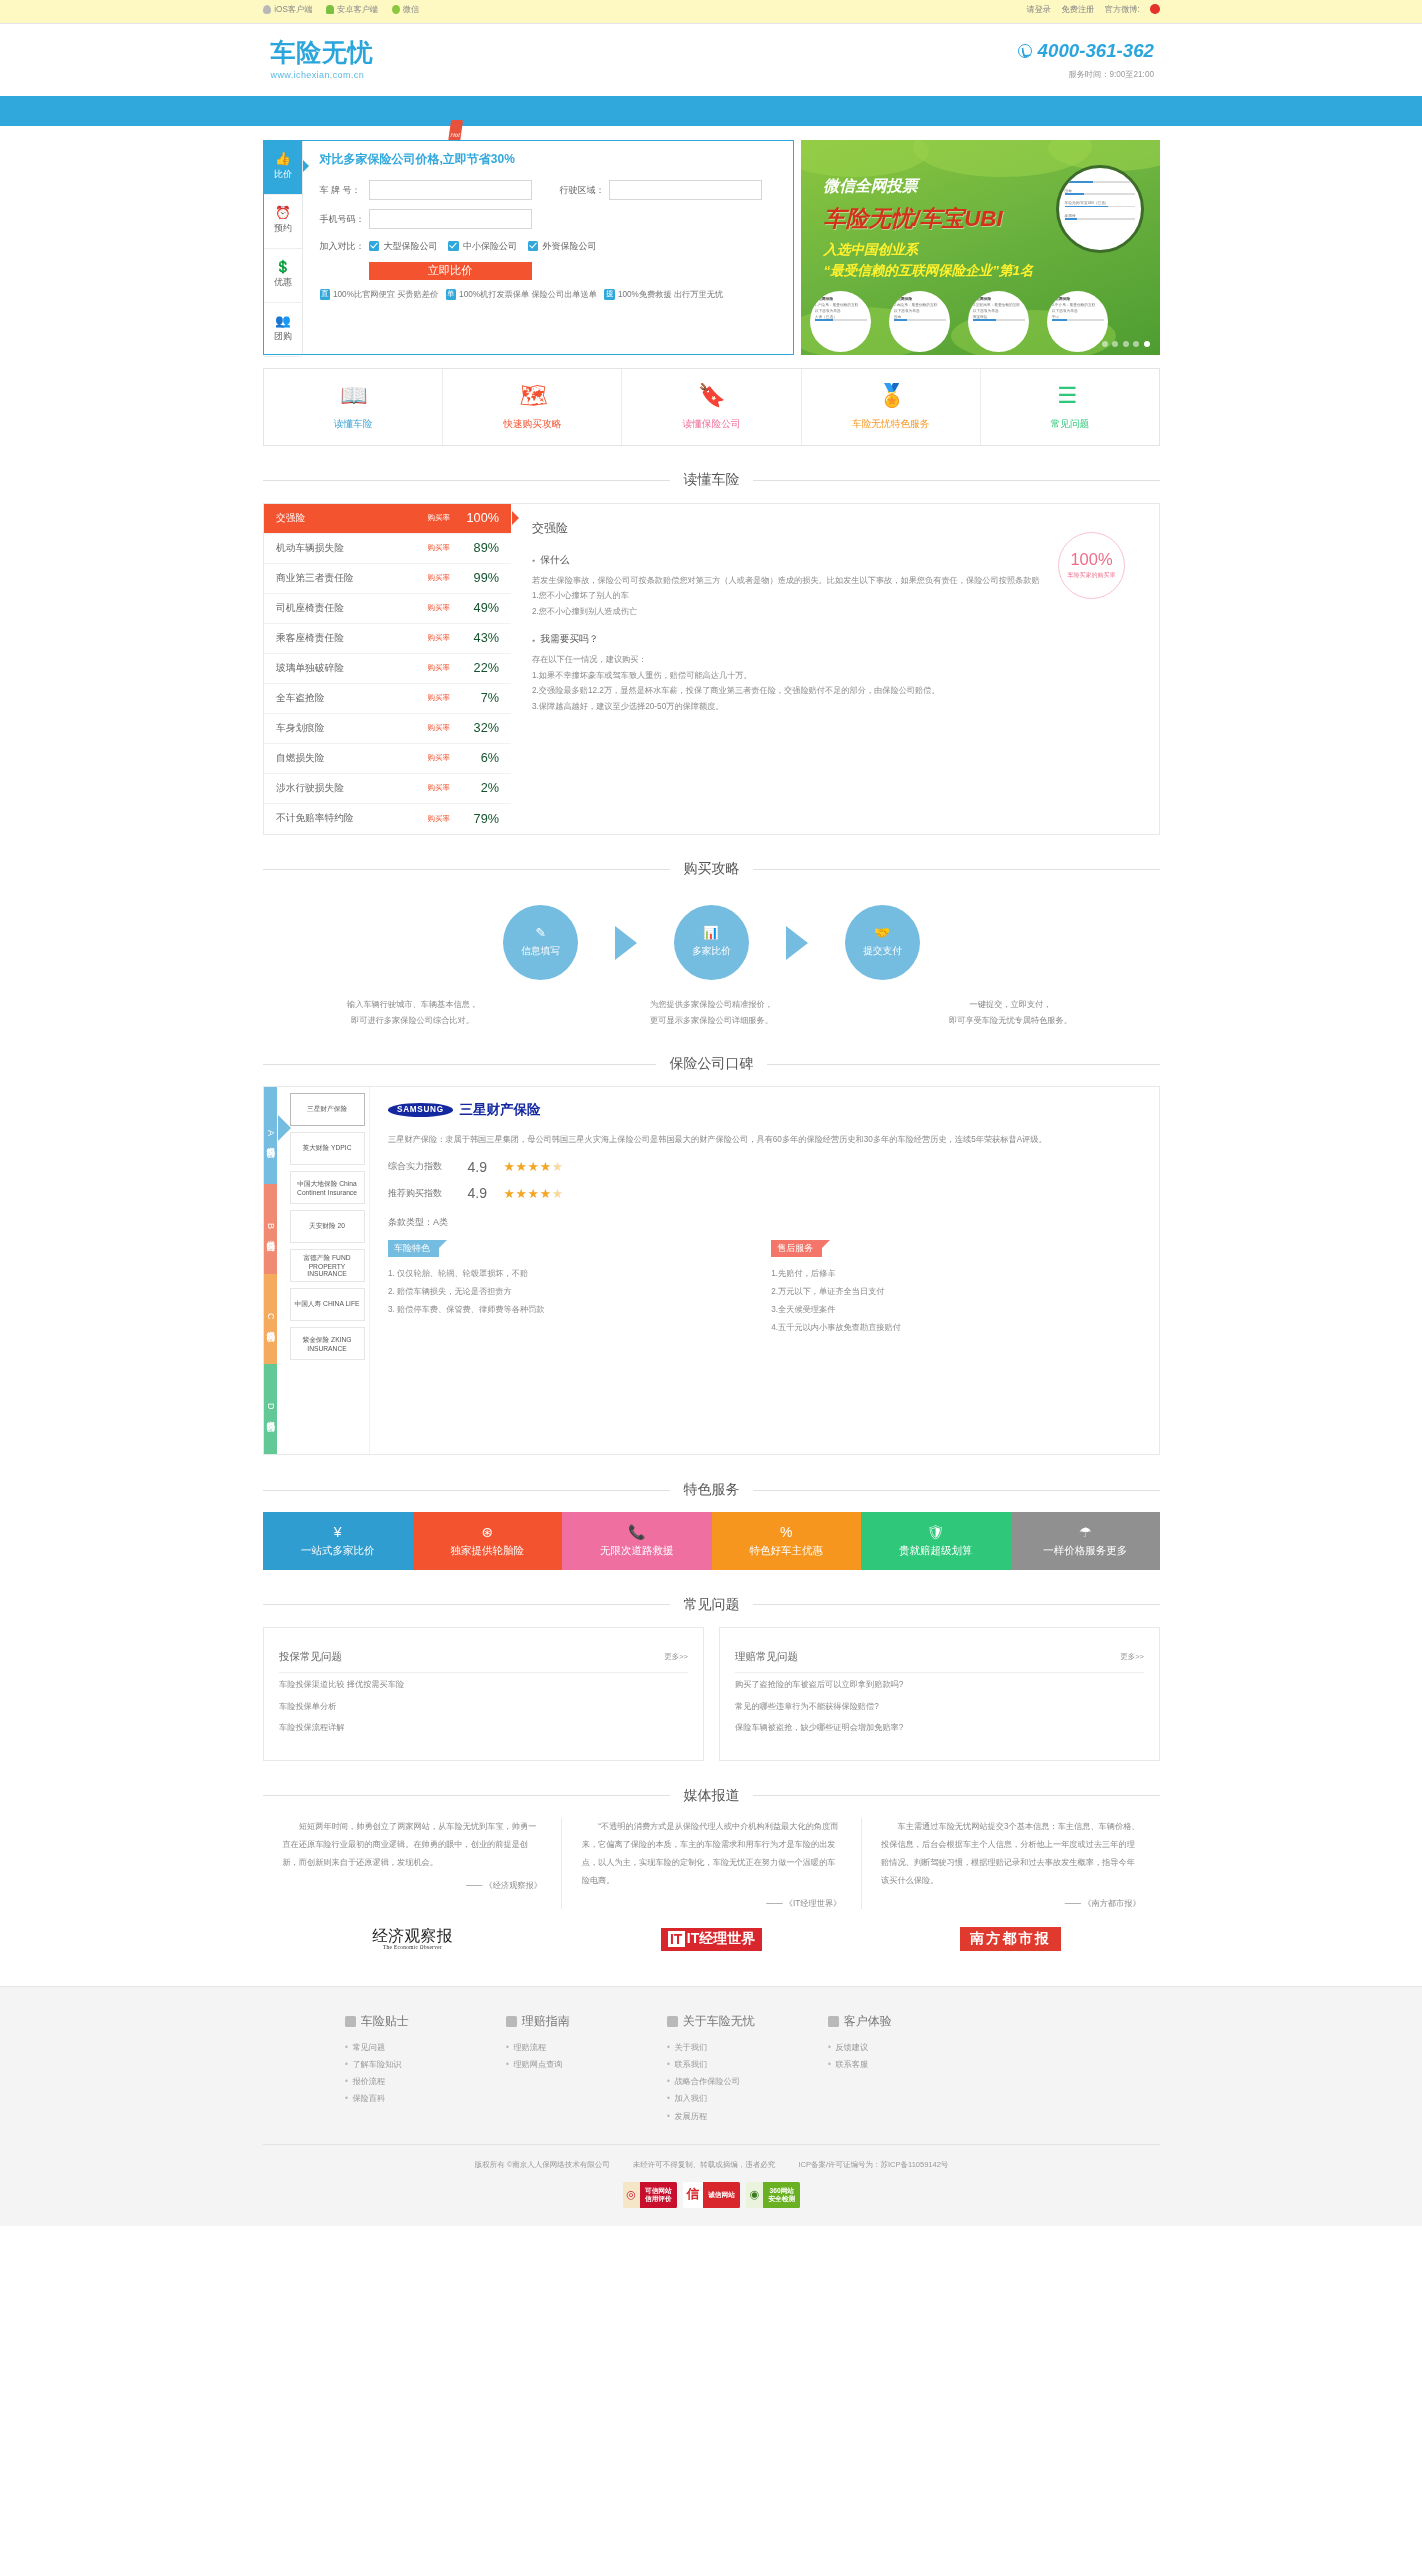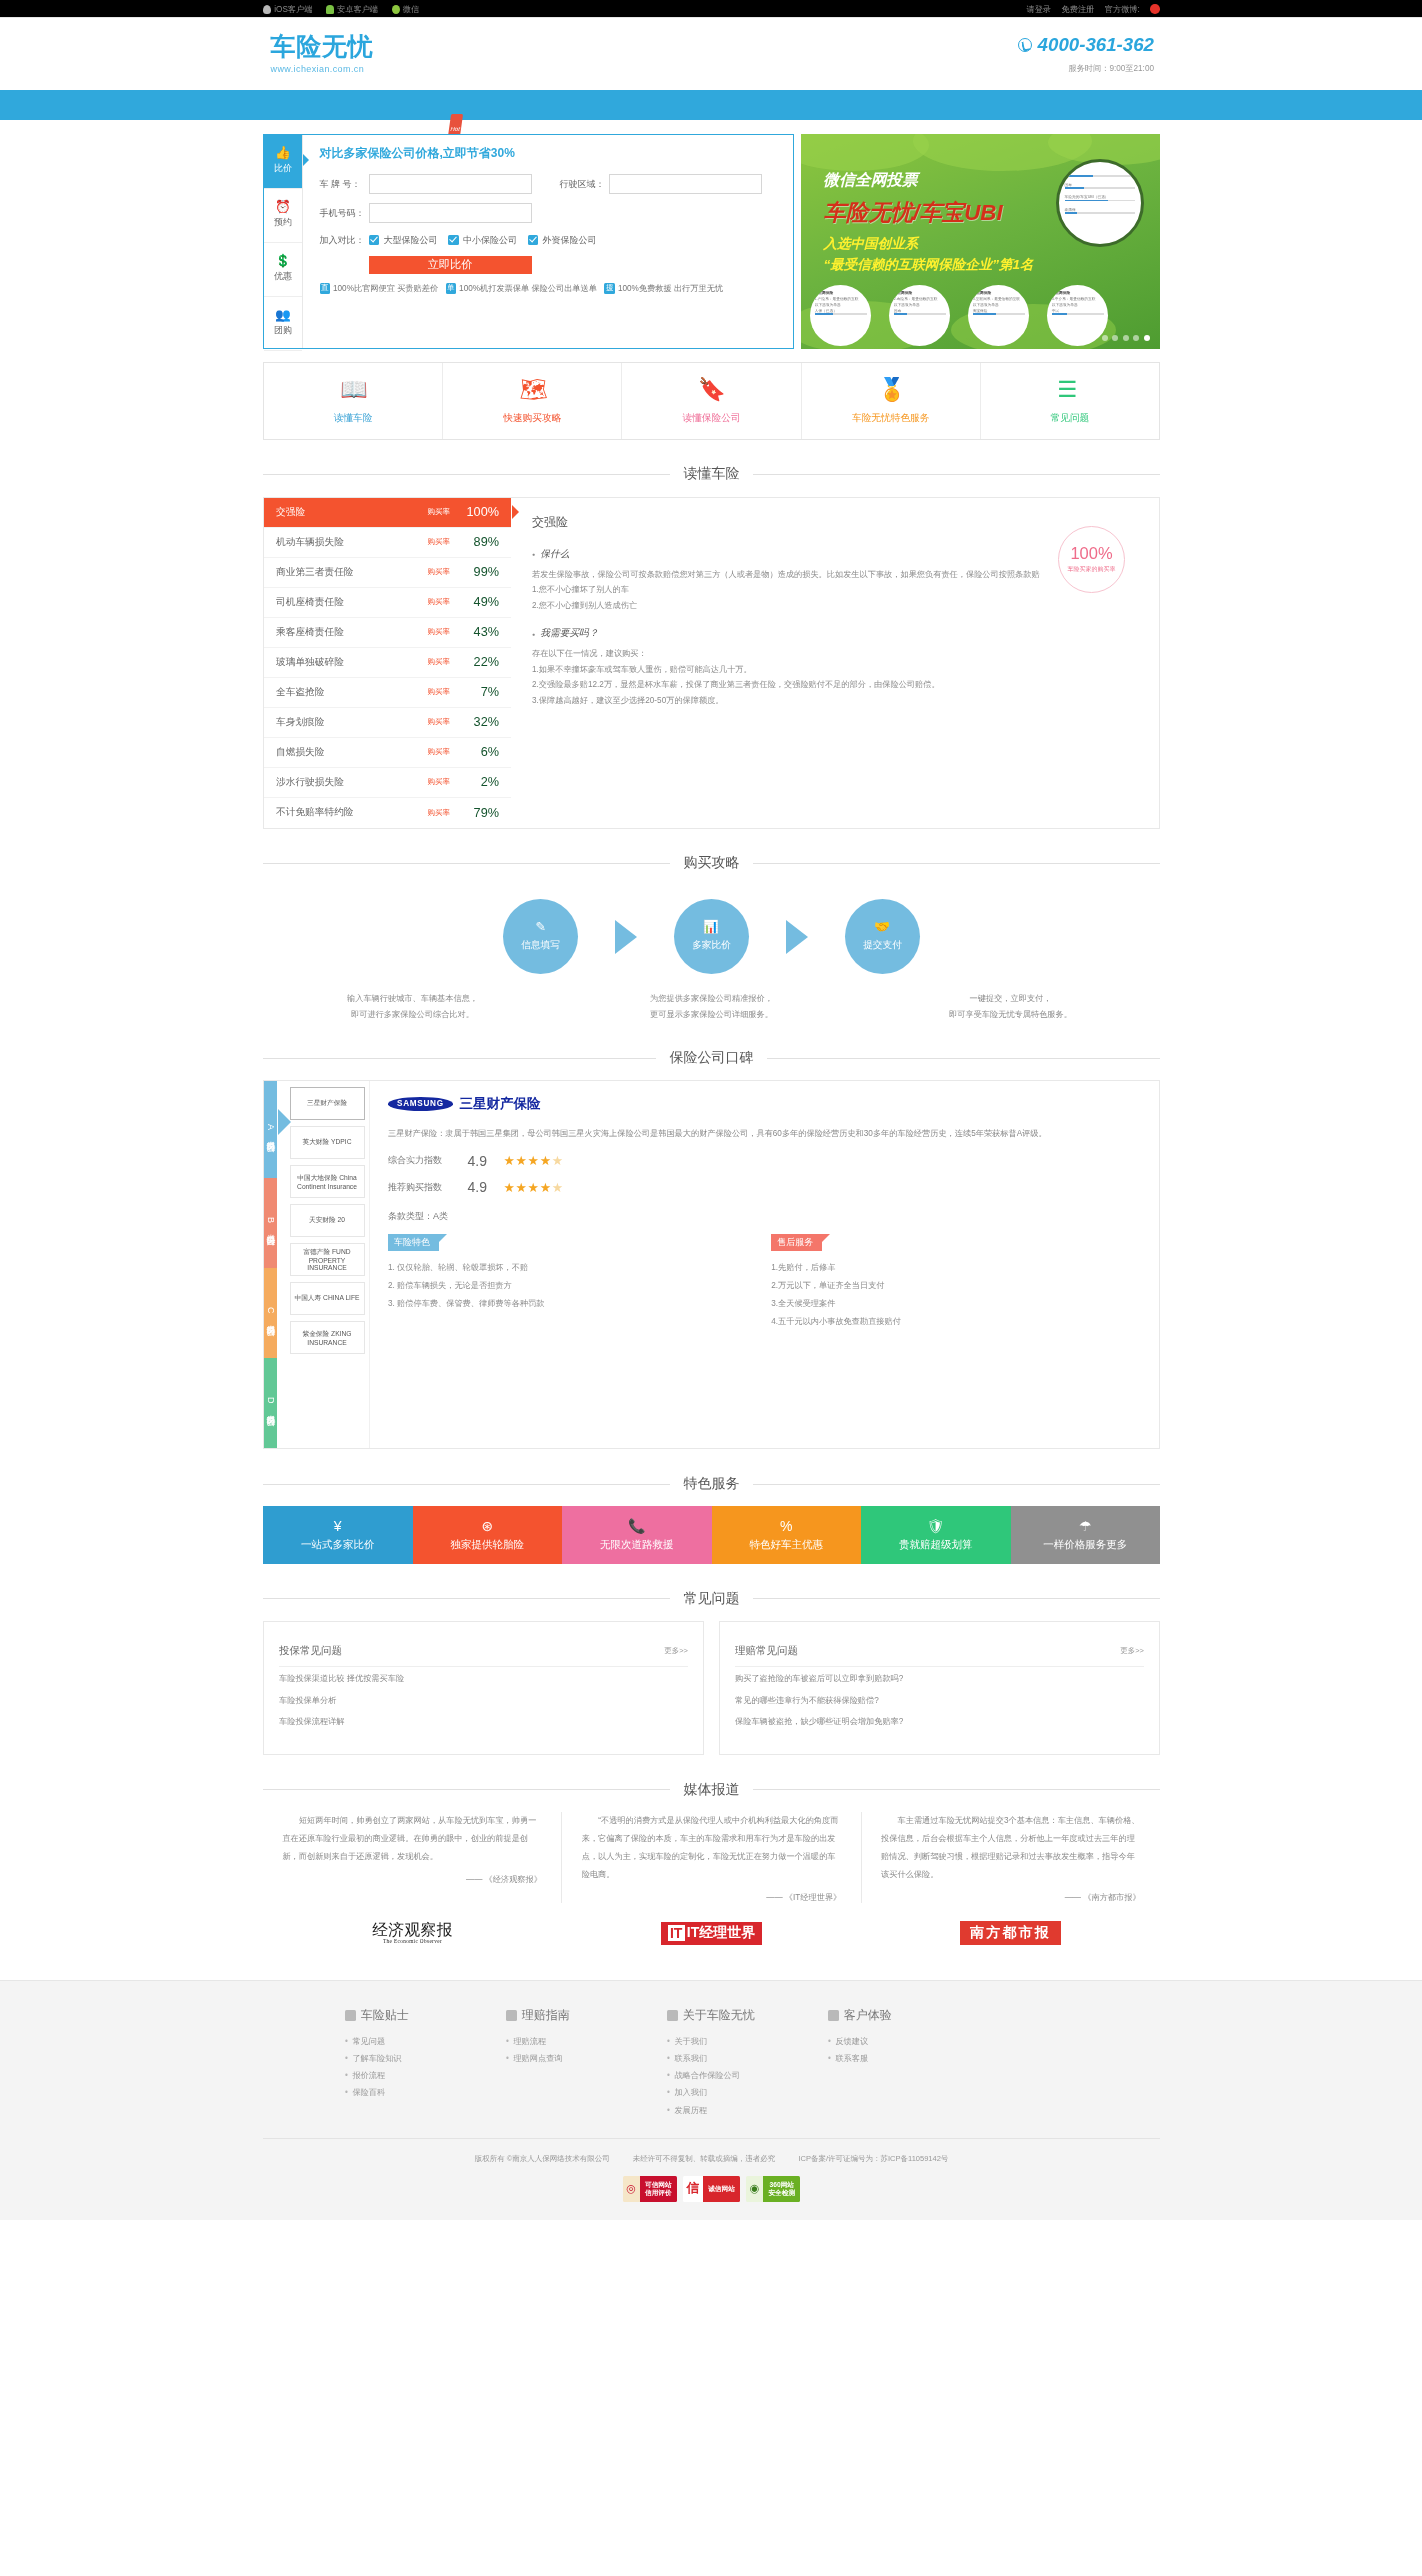--- a/index.html
+++ b/index.html
@@ -7,22 +7,22 @@
     width: 1423px;
     background: #ffffff;
     font-family: "Liberation Sans", "DejaVu Sans", sans-serif;
     color: #555;
     -webkit-font-smoothing: antialiased;
   }
   .wrap { width: 897px; margin: 0 auto; position: relative; }
 
   
   .topbar {
-    height: 18px;
-    background: #000000;
+    height: 24px;
+    background: #fef9c3;
     border-bottom: 0.7px solid #e6e6e6;
     font-size: 8.2px;
     color: #888;
   }
   .topbar .wrap { display: flex; align-items: center; height: 18px; }
   .tb-left { display: flex; align-items: center; gap: 13.5px; }
   .tb-item { display: flex; align-items: center; gap: 3px; cursor: pointer; }
   .tb-right { margin-left: auto; display: flex; align-items: center; gap: 10.5px; }
   .ic-apple, .ic-android, .ic-wechat {
     width: 8.2px; height: 9px; display: inline-block; position: relative;
@@ -193,21 +193,21 @@
   .ins-row.active {
     background: #f4532f; position: relative;
   }
   .ins-row.active .nm, .ins-row.active .rt, .ins-row.active .pc { color: #fff; }
   .ins-row.active::after {
     content: ""; position: absolute; right: -7.5px; top: 7.5px;
     border: 7.5px solid transparent; border-left-color: #f4532f; border-right: 0;
   }
   .ins-detail { flex: 1; padding: 16.5px 21px; position: relative; }
   .det-title { font-size: 12px; color: #555; margin-bottom: 16.5px; }
-  .det-h { font-size: 9.7px; color: #555; margin: 13.5px 0 6px; font-style: italic; }
+  .det-h { font-size: 9.7px; color: #555; margin: 13.5px 0 6px; }
   .det-h::before {
     content: "●"; font-size: 5.2px; vertical-align: middle; margin-right: 5.2px; color: #888;
   }
   .det-p { font-size: 8.2px; color: #8a8a8a; line-height: 1.9; }
   .ring {
     position: absolute; right: 34px; top: 28px; width: 67px; height: 67px;
     border: 1.5px solid #f7c3cf; border-radius: 50%;
     display: flex; flex-direction: column; align-items: center; justify-content: center;
   }
   .ring .big { font-size: 16.5px; color: #ef6c8a; }

